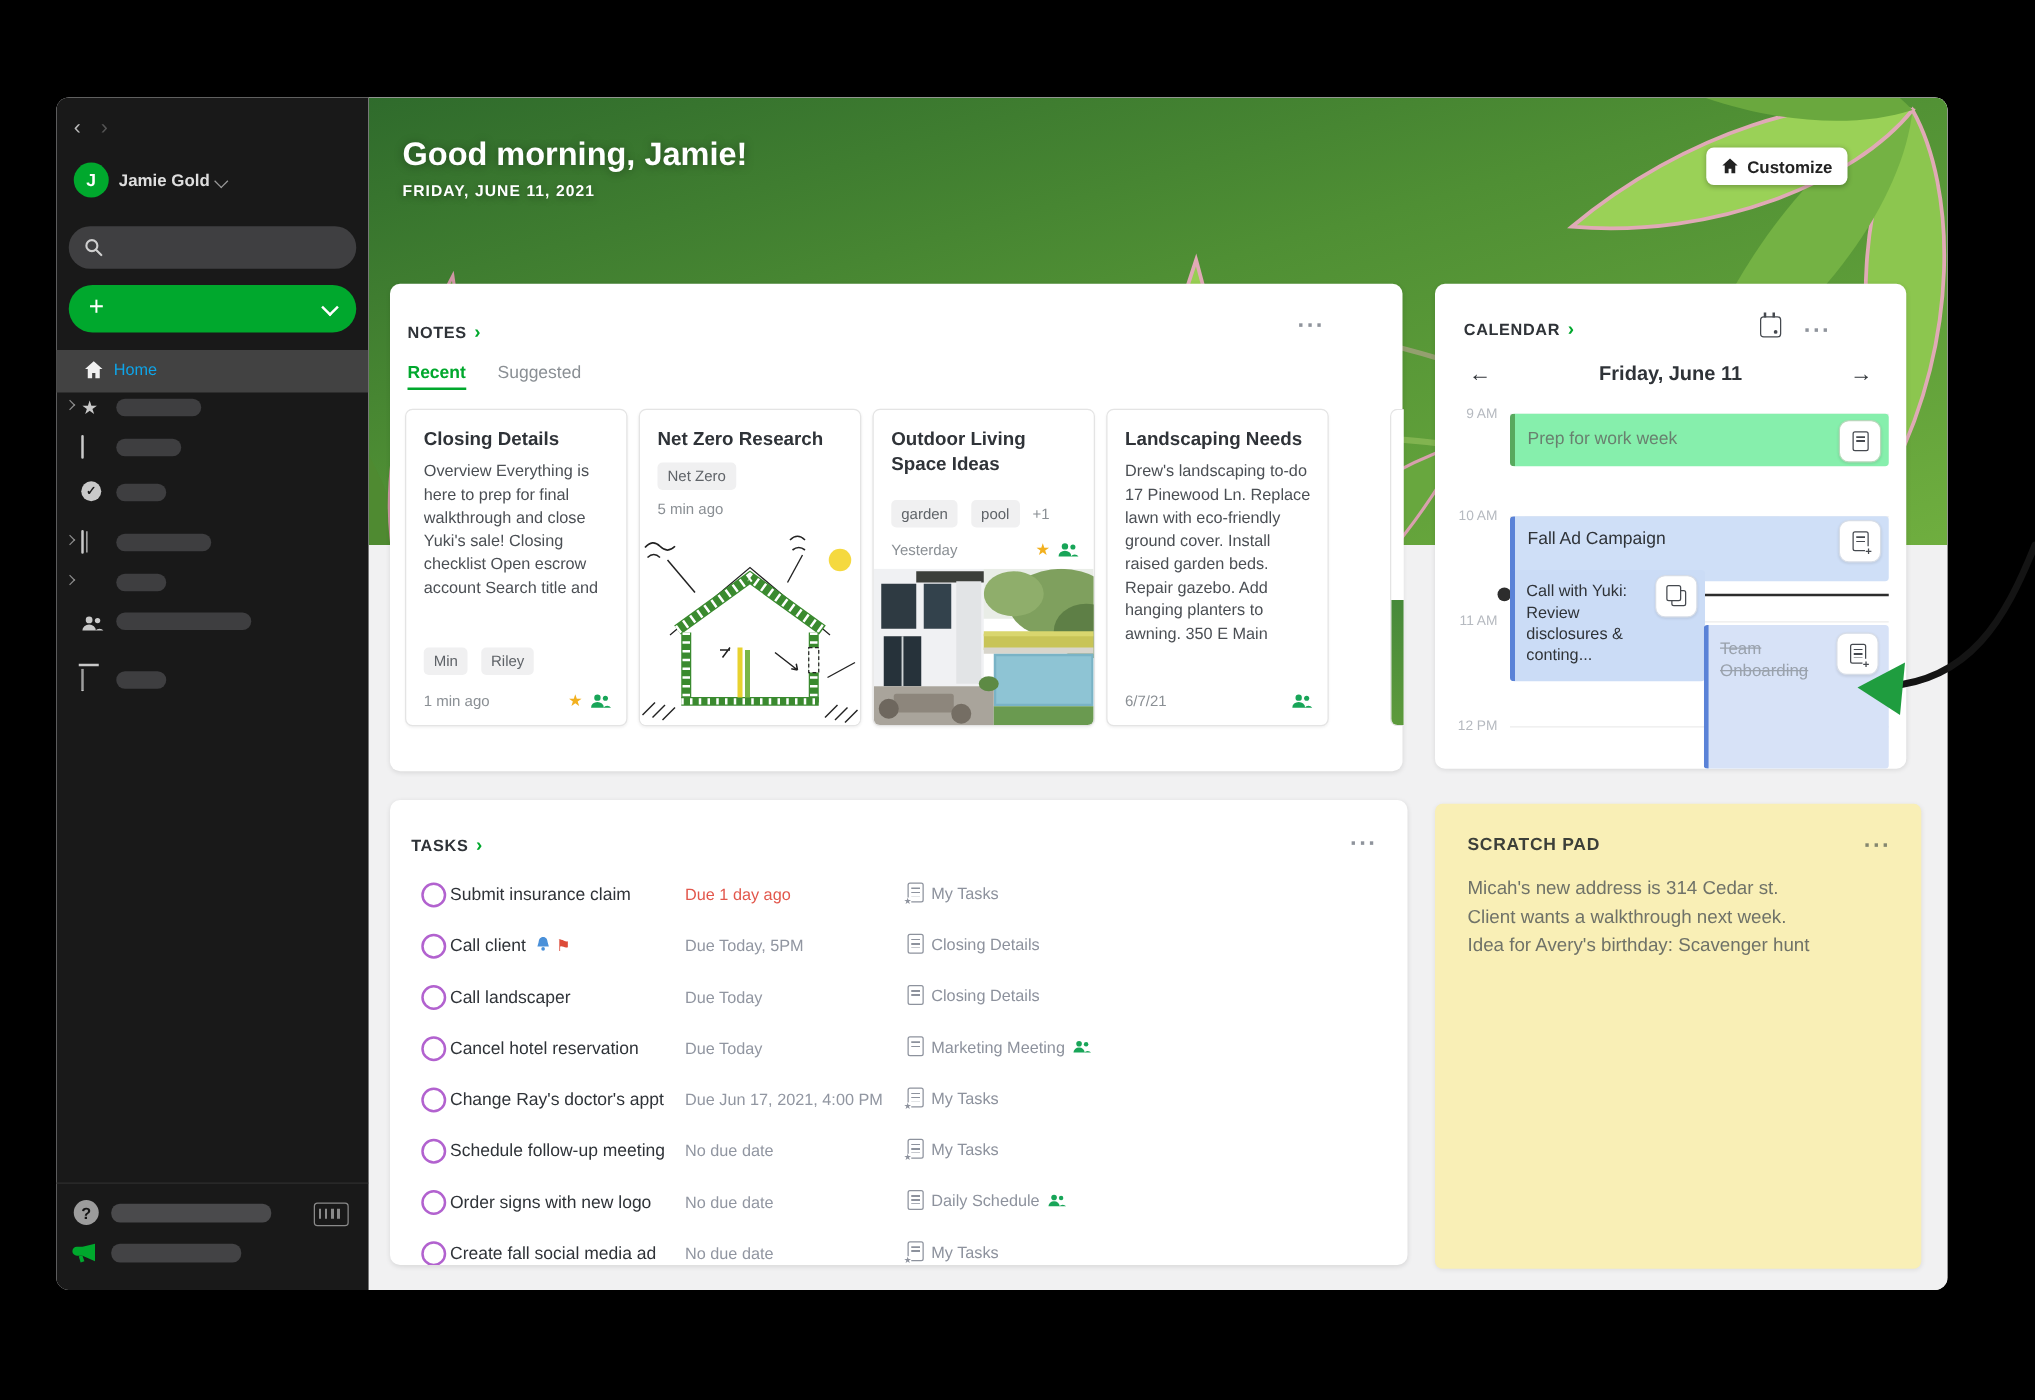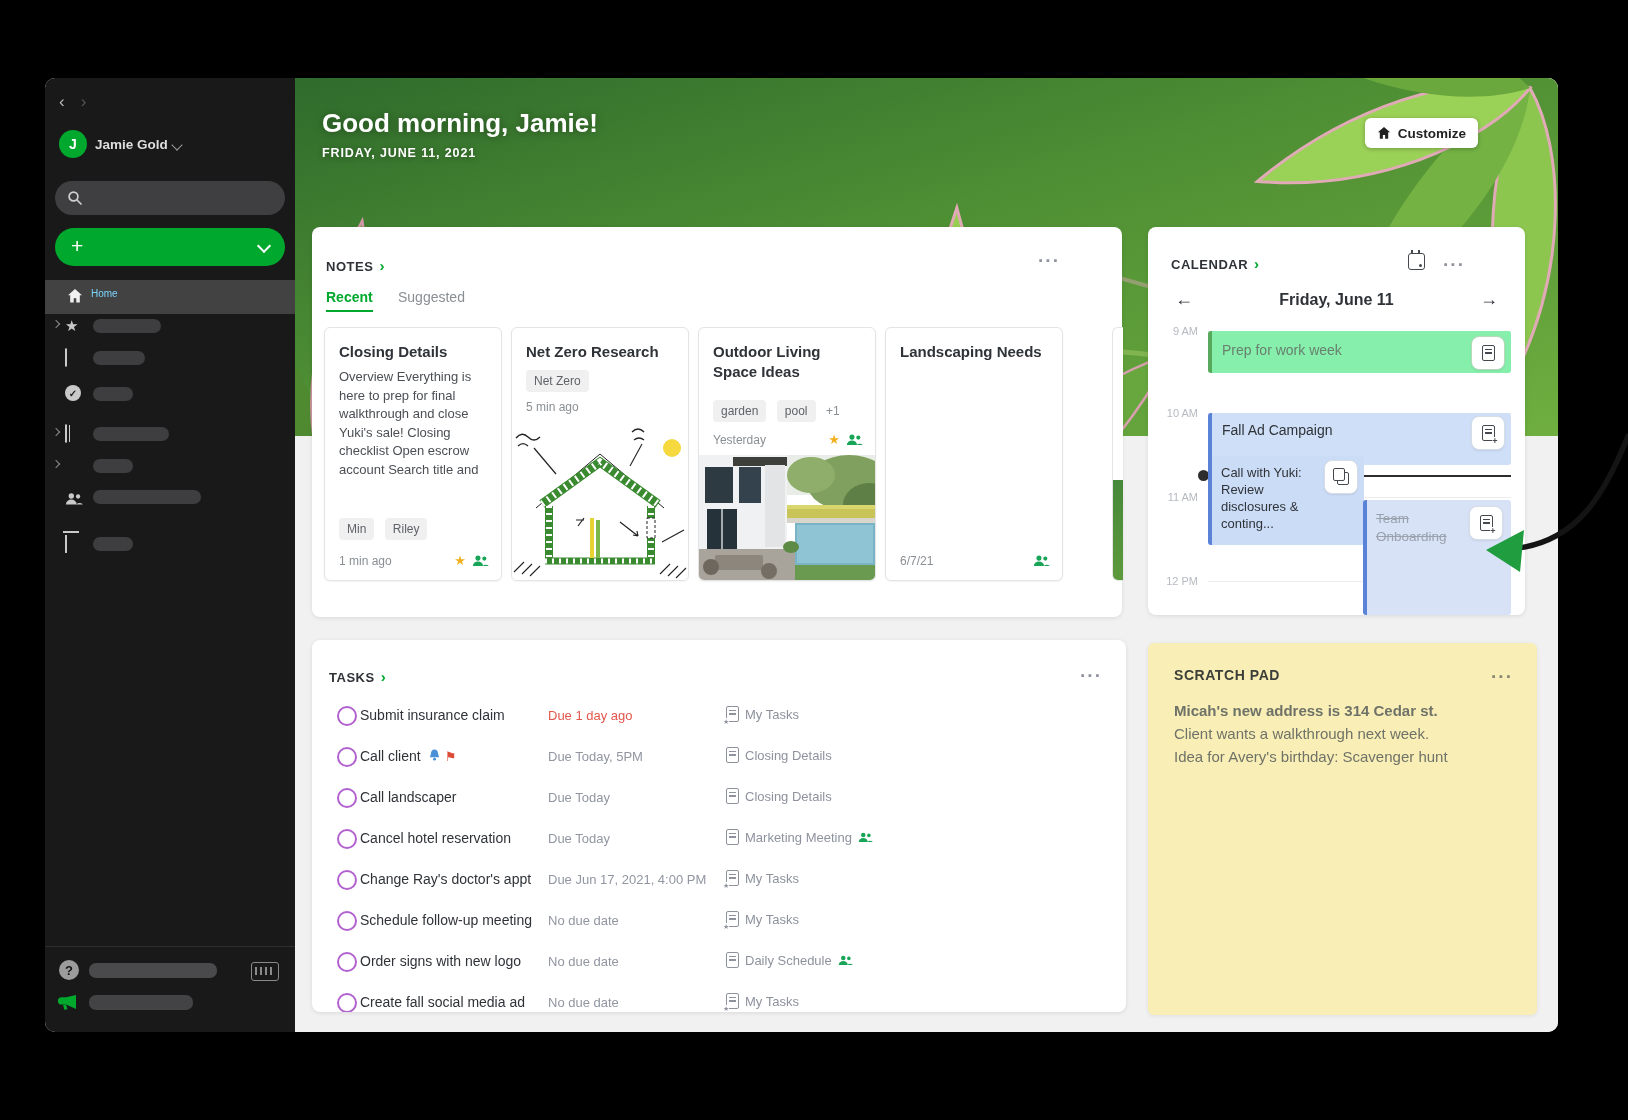--- a/index.html
+++ b/index.html
@@ -15,21 +15,21 @@
     background:#00a82d;color:#fff;font-weight:700;font-size:14px;display:flex;align-items:center;justify-content:center;}
   .acct-name{position:absolute;left:50px;top:59px;color:#dedede;font-size:13.5px;font-weight:600;}
   .acct-caret{position:absolute;left:128px;top:63px;width:7px;height:7px;border-right:1.6px solid #9a9a9a;border-bottom:1.6px solid #9a9a9a;transform:rotate(45deg);}
   .search{position:absolute;left:10px;top:103px;width:230px;height:34px;border-radius:17px;background:#3f3f41;}
   .search svg{position:absolute;left:12px;top:9px;}
   .newbtn{position:absolute;left:10px;top:150px;width:230px;height:38px;border-radius:19px;background:#00a82d;}
   .newbtn .plus{position:absolute;left:16px;top:6px;color:#fff;font-size:21px;font-weight:500;}
   .newbtn .chev{position:absolute;right:16px;top:13px;width:8px;height:8px;border-right:2px solid #fff;border-bottom:2px solid #fff;transform:rotate(45deg);}
   .home-row{position:absolute;left:0;top:202px;width:100%;height:34px;background:#424242;}
   .home-row .hicon{position:absolute;left:22px;top:8px;color:#f0f0f0;}
-  .home-row .hlabel{position:absolute;left:46px;top:8px;color:#7dd3fc;font-size:10px;}
+  .home-row .hlabel{position:absolute;left:46px;top:8px;color:#0ea5e9;font-size:13px;}
   .skrow{position:absolute;left:0;width:100%;height:32px;}
   .skrow .rchev{position:absolute;left:8px;top:11px;width:5px;height:5px;border-right:1.4px solid #8b8b8b;border-bottom:1.4px solid #8b8b8b;transform:rotate(-45deg);}
   .skbar{position:absolute;left:48px;top:9px;height:14px;border-radius:7px;background:#3e3e40;}
   .sicon{position:absolute;left:20px;top:7px;width:18px;height:18px;color:#c9c9c9;}
   .ic-star:before{content:"★";font-size:15px;color:#c9c9c9;}
   .ic-check{width:16px;height:16px;border-radius:50%;background:#c9c9c9;display:flex;align-items:center;justify-content:center;}
   .ic-check:before{content:"✓";font-size:10px;font-weight:700;color:#191919;}
   .ic-note{width:12px;height:15px;border:1.6px solid #c9c9c9;border-radius:2px;position:relative;}
   .ic-note:before{content:"";position:absolute;left:2px;right:2px;top:3px;height:7px;
     background:repeating-linear-gradient(to bottom,#c9c9c9 0 1.3px,transparent 1.3px 3.4px);}
@@ -344,20 +344,21 @@
           <rect x="16" y="100" width="48" height="15" rx="2" fill="#8d867c"></rect>
           <circle cx="12" cy="112" r="8" fill="#6e675e"></circle>
           <circle cx="70" cy="116" r="8" fill="#756e64"></circle>
           <rect x="96" y="110" width="80" height="15" fill="#6a9a50"></rect>
           <ellipse cx="92" cy="92" rx="8" ry="6" fill="#5d8a44"></ellipse>
         </svg>
       </div>
 
       <div class="mini" style="left:573px;">
         <h3>Landscaping Needs</h3>
+        <div class="body" style="top:40px;height:170px;overflow:hidden;">Drew's landscaping to-do 17 Pinewood Ln. Replace lawn with eco-friendly ground cover. Install raised garden beds. Repair gazebo. Add hanging planters to awning. 350 E Main</div>
         <div class="mfoot">
           <span>6/7/21</span>
             <span class="sp"></span>
           <svg width="17" height="12" viewBox="0 0 20 14">
             <g fill="#18a558">
                 <circle cx="7" cy="3.6" r="3"></circle>
                 <path d="M1,13 a6,5.4 0 0 1 12,0 z"></path>
                 <circle cx="14.5" cy="4.2" r="2.4"></circle>
                 <path d="M12.6,13 a4.6,4.4 0 0 1 7.2,0 z"></path>
               </g>
@@ -515,21 +516,21 @@
         <span class="tlist">
             <span class="glyph-note gstar"></span>
             <span>My Tasks</span>
           </span>
       </div>
     </div>
 
     <div class="scratch">
       <h2>SCRATCH PAD</h2>
       <span class="sdots" style="position:absolute;right:24px;top:26px;"></span>
-      <div class="sline" style="top:56px;font-weight:bold;">Micah's new address is 314 Cedar st.</div>
+      <div class="sline" style="top:56px;">Micah's new address is 314 Cedar st.</div>
       <div class="sline" style="top:79px;">Client wants a walkthrough next week.</div>
       <div class="sline" style="top:102px;">Idea for Avery's birthday: Scavenger hunt</div>
     </div>
 
   </div>
 </div>
 
 <svg style="position:absolute;left:1448px;top:418px;z-index:50;pointer-events:none;" width="180" height="200" viewBox="0 0 180 200">
   <path d="M180,18 C156,78 128,126 62,131" stroke="#141414" stroke-width="5.5" fill="none" stroke-linecap="round"></path>
   <polygon points="38,132 76,112 72,154" fill="#1f9d3f"></polygon>

